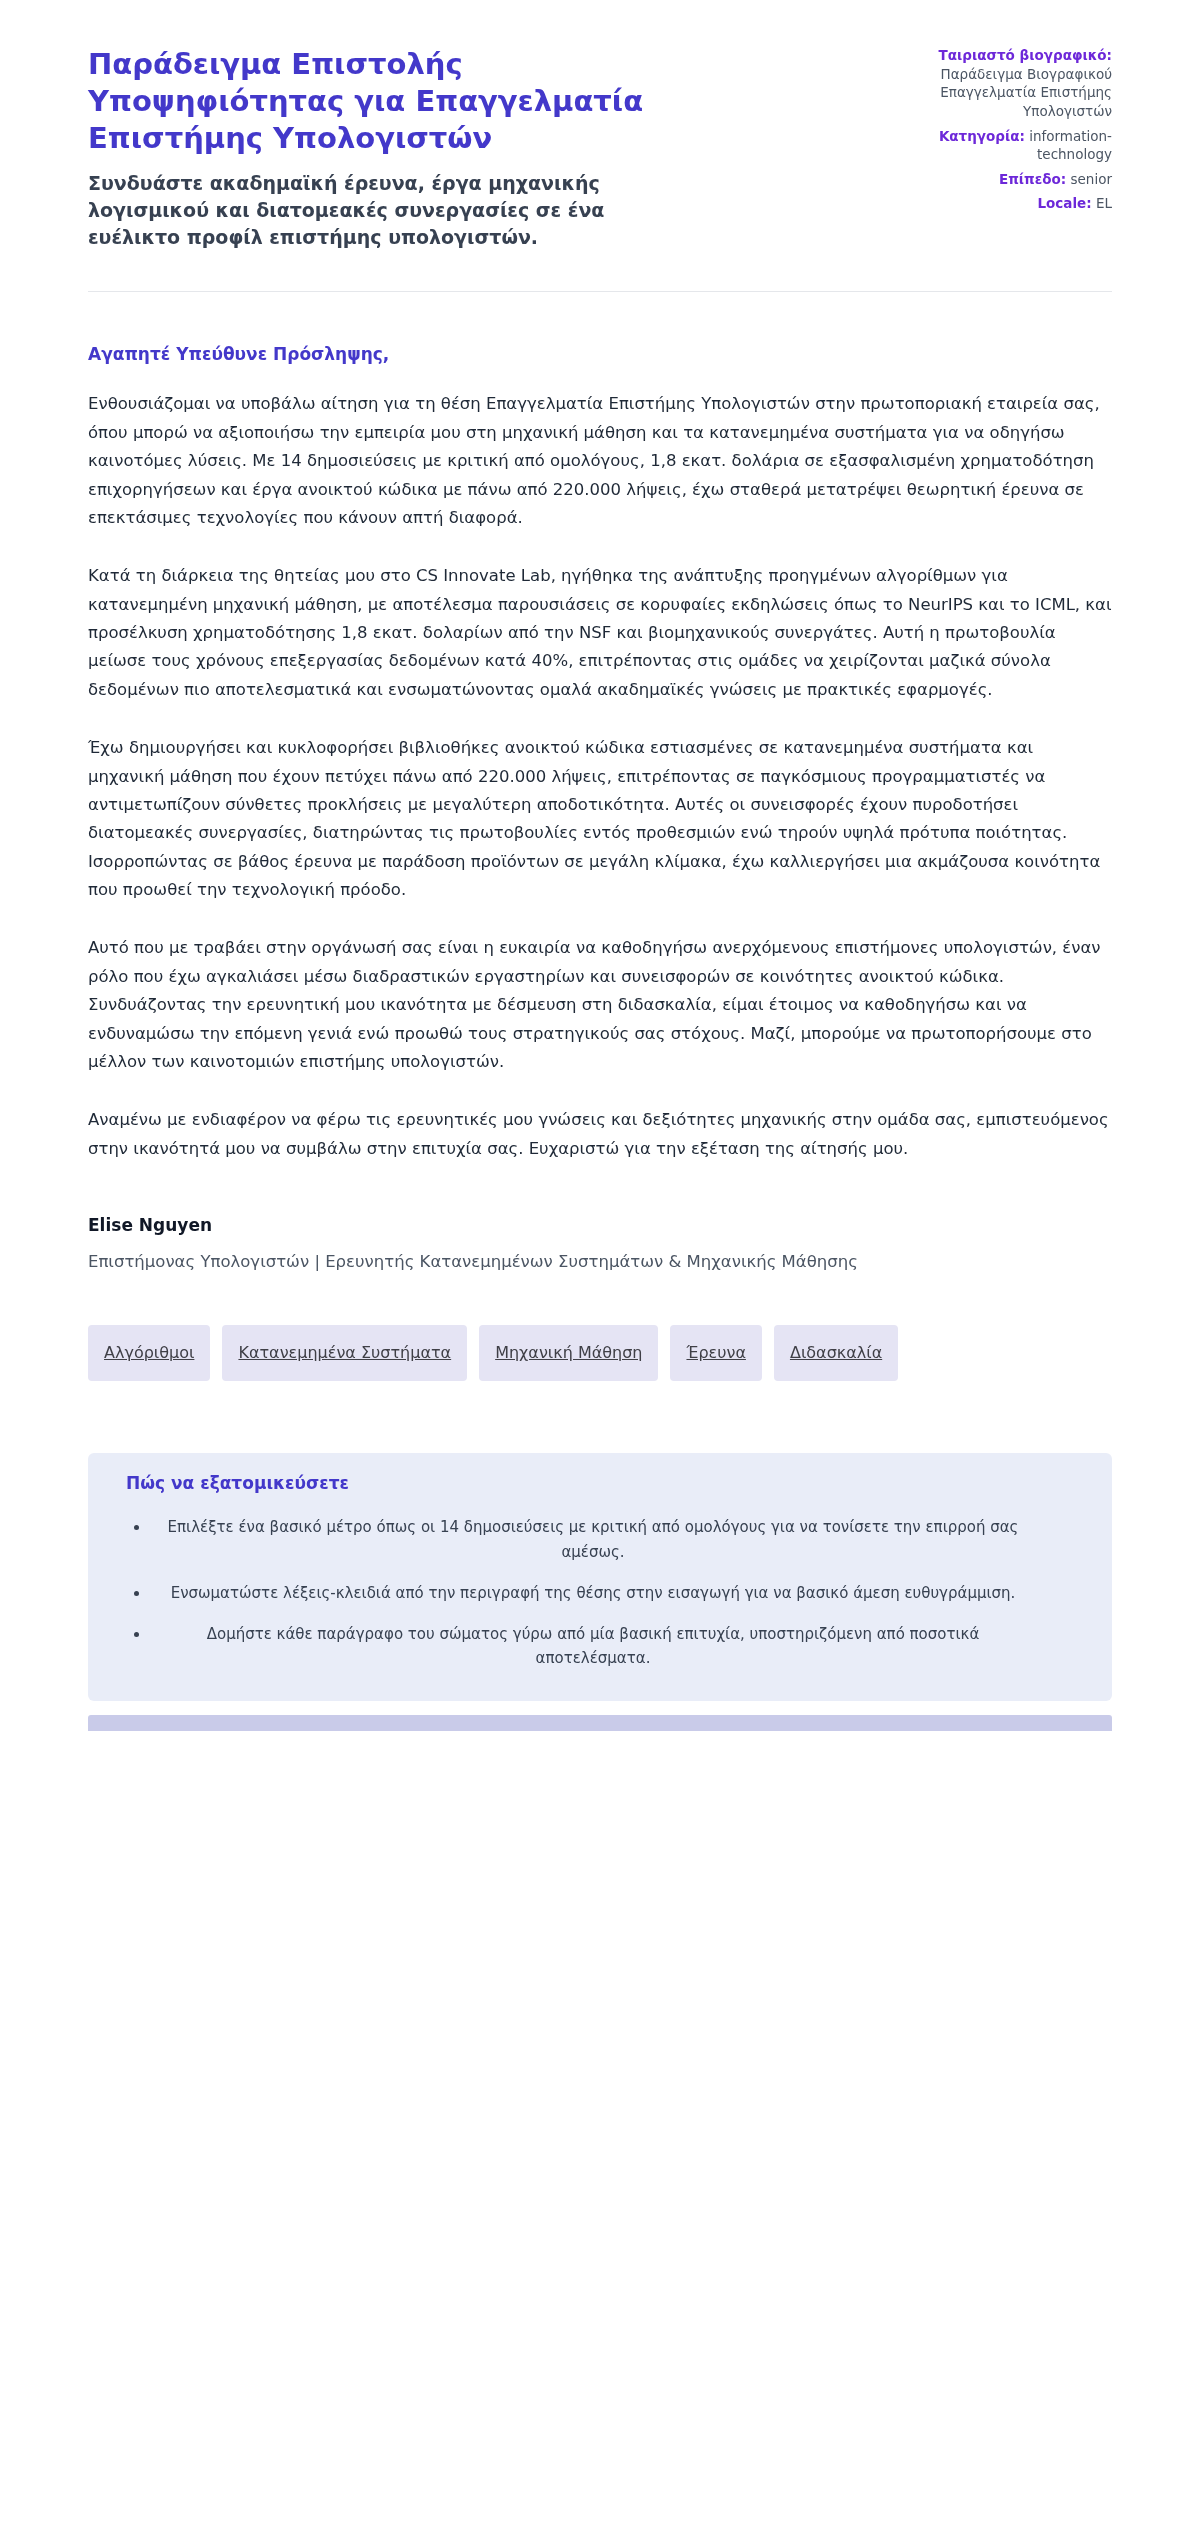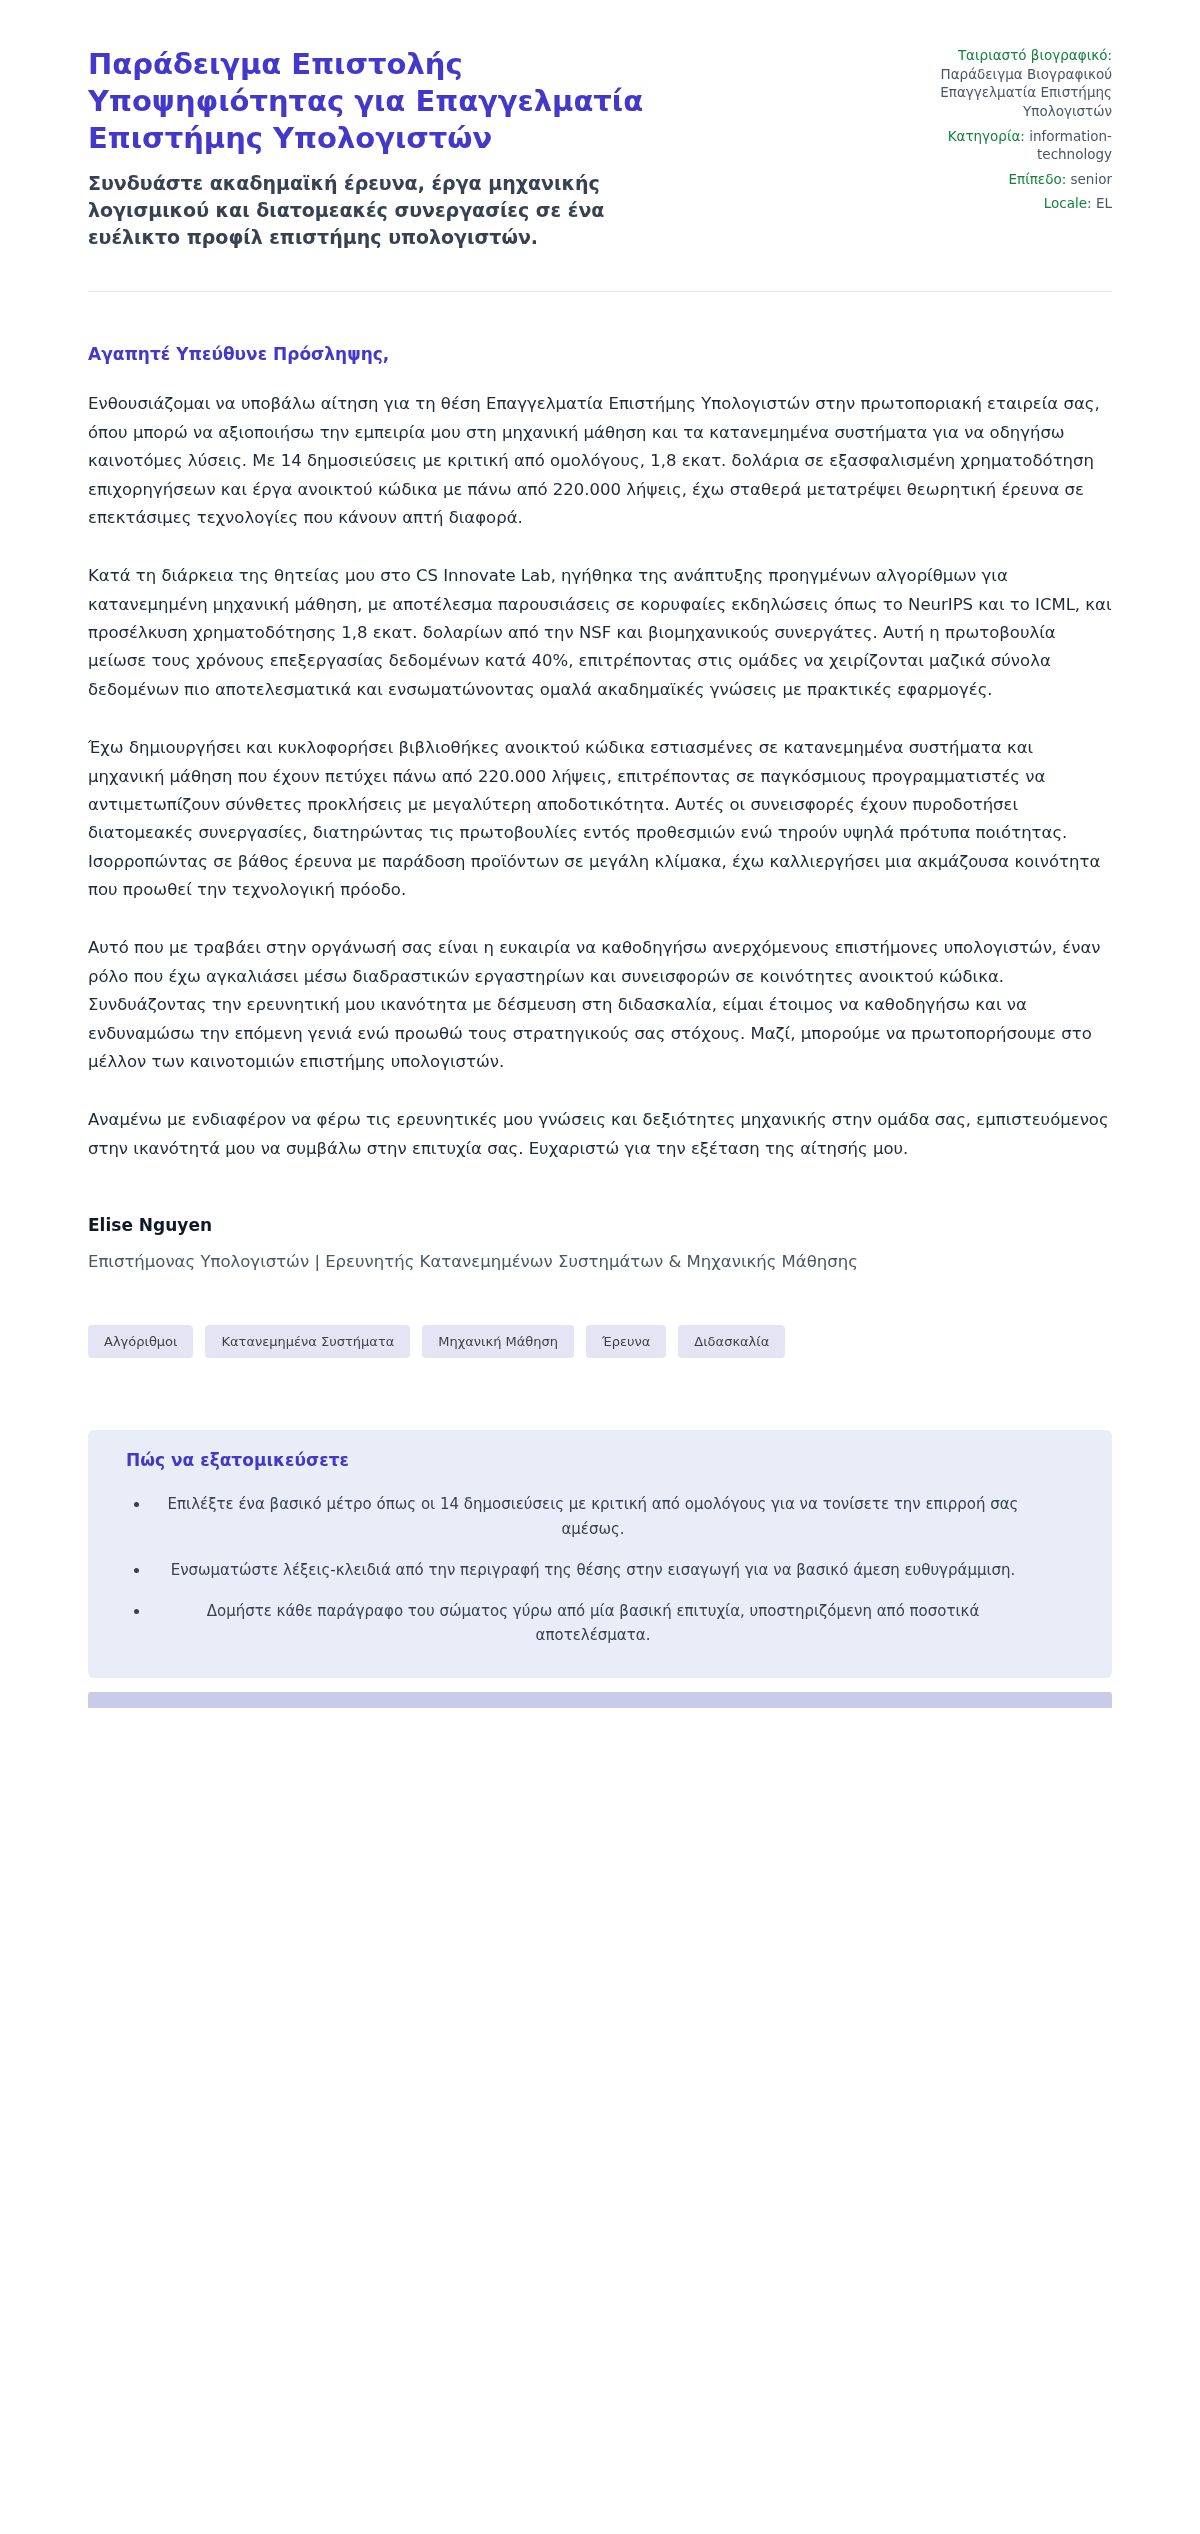--- a/index.html
+++ b/index.html
@@ -43,21 +43,21 @@
   }
   .meta{
     width:210px;
     flex-shrink:0;
     text-align:right;
     font-size:13.5px;
     line-height:1.38;
     color:var(--muted);
   }
   .meta-row{margin-bottom:6px;}
-  .meta-label{font-weight:400;color:#15803d;}
+  .meta-label{font-weight:700;color:#6d28d9;}
   .divider{
     border:none;
     border-top:1px solid var(--divider);
     margin-top:40px;
   }
   
   .letter{margin-top:52px;}
   .greeting{
     color:var(--accent);
     font-weight:700;
@@ -82,25 +82,26 @@
   .tags{
     margin-top:50px;
     display:flex;
     flex-wrap:wrap;
     gap:12px;
   }
   .tag{
     display:inline-block;
     background:var(--tag-bg);
     color:var(--tag-text);
-    font-size:13px;
+    font-size:16px;
     line-height:1;
-    padding:10px 16px;
+    padding:20px 16px;
     border-radius:4px;
     white-space:nowrap;
+    text-decoration:underline;
   }
   
   .tips{
     margin-top:72px;
     background:var(--panel-bg);
     border-radius:6px;
     padding:20px 38px 30px 38px;
   }
   .tips-title{
     color:var(--accent);

